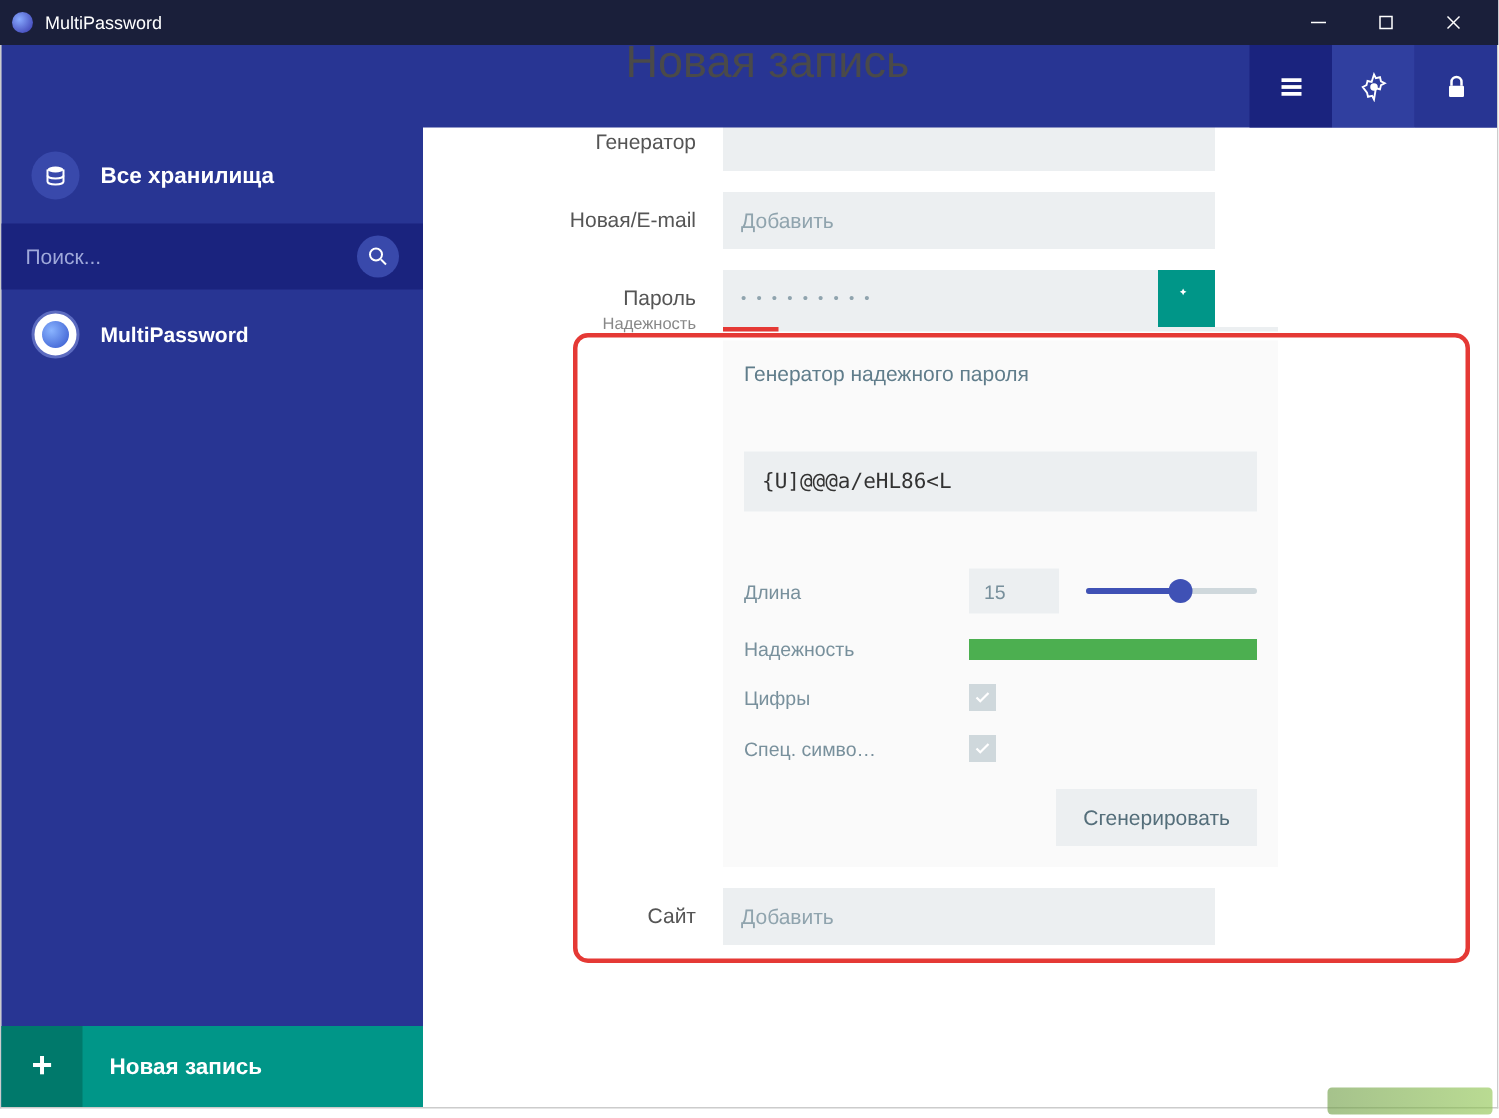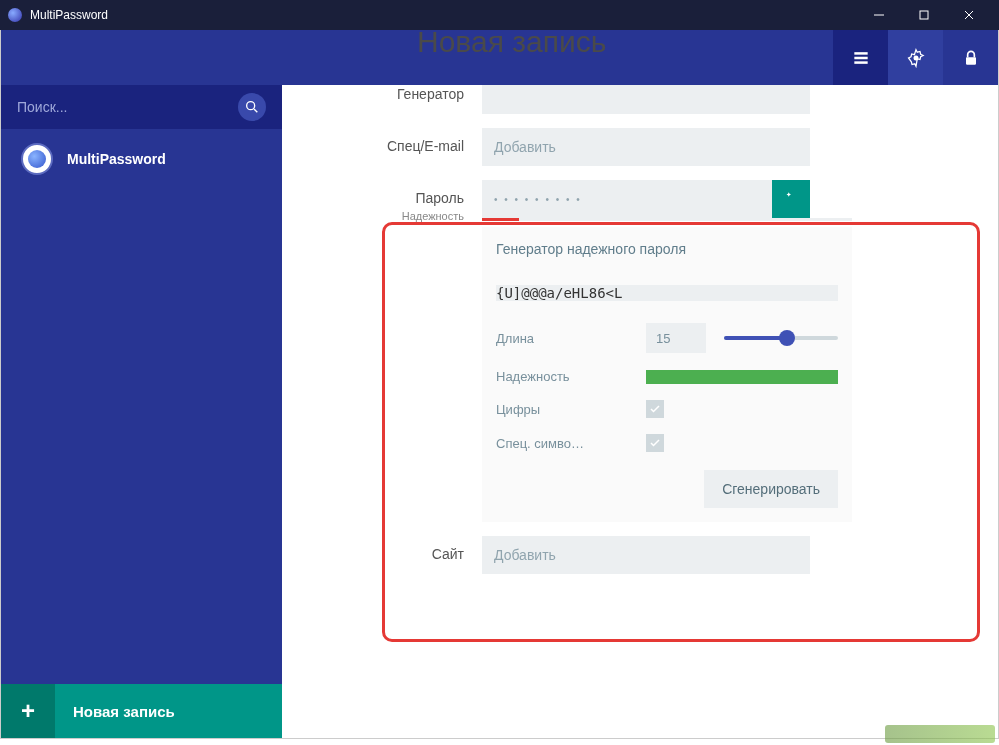--- a/index.html
+++ b/index.html
@@ -54,21 +54,21 @@
 
 .pwd-wrap { display: flex; }
 .pwd-input { flex: 1; }
 .magic-btn { width: 38px; height: 38px; background: #009688; display: flex; align-items: center; justify-content: center; }
 .magic-btn svg { width: 18px; height: 18px; fill: #fff; }
 .strength-bar { height: 3px; background: #eceff1; width: 370px; margin-top: 0; }
 .strength-bar .fill { height: 100%; width: 10%; background: #e53935; }
 
 .gen-panel { width: 370px; background: #fafafa; padding: 14px 0 14px 0; margin-top: 6px; }
 .gen-title { font-size: 14px; color: #607d8b; padding: 0 14px 28px; }
-.gen-output { margin: 0 14px; background: #eceff1; padding: 0; font-family: monospace; font-size: 14px; color: #333; }
+.gen-output { margin: 16px 14px; background: #eceff1; padding: 12px; font-family: monospace; font-size: 14px; color: #333; }
 .gen-row { display: flex; align-items: center; padding: 8px 14px; }
 .gen-row-label { width: 150px; font-size: 13px; color: #78909c; white-space: nowrap; overflow: hidden; text-overflow: ellipsis; }
 .gen-len-val { width: 60px; height: 30px; background: #eceff1; display: flex; align-items: center; padding: 0 10px; font-size: 13px; color: #78909c; margin-right: 18px; }
 .slider { flex: 1; position: relative; height: 4px; background: #cfd8dc; border-radius: 2px; }
 .slider .track { position: absolute; left: 0; height: 100%; background: #3f51b5; border-radius: 2px; }
 .slider .thumb { position: absolute; top: -6px; width: 16px; height: 16px; background: #3f51b5; border-radius: 50%; transform: translateX(-50%); }
 .gen-strength-bar { flex: 1; height: 14px; background: #4caf50; }
 .gen-check { width: 18px; height: 18px; background: #cfd8dc; display: flex; align-items: center; justify-content: center; }
 .gen-check svg { width: 12px; height: 12px; fill: #fff; }
 .gen-actions { display: flex; justify-content: flex-end; gap: 24px; padding: 10px 14px 0; }
@@ -101,20 +101,30 @@
           <line x1="9" y1="1" x2="1" y2="9" stroke="#fff" stroke-width="1"></line>
         </svg>
       </div>
   </div>
 </div>
 
 <div class="app">
 
   <div class="sidebar">
     <div style="height:55px"></div>
+    <div class="vault-row">
+      <div class="vault-icon">
+        <svg viewBox="0 0 24 24">
+            <ellipse cx="12" cy="6" rx="8" ry="3"></ellipse>
+            <path d="M4 6v6c0 1.7 3.6 3 8 3s8-1.3 8-3V6" fill="none" stroke="#fff" stroke-width="2"></path>
+            <path d="M4 12v6c0 1.7 3.6 3 8 3s8-1.3 8-3v-6" fill="none" stroke="#fff" stroke-width="2"></path>
+          </svg>
+      </div>
+      <span>Все хранилища</span>
+    </div>
     <div class="search-row">
       <input type="text" placeholder="Поиск..." style="">
       <div class="search-icon-wrap">
         <svg viewBox="0 0 24 24">
             <circle cx="10" cy="10" r="6" fill="none" stroke="#fff" stroke-width="2"></circle>
             <line x1="15" y1="15" x2="20" y2="20" stroke="#fff" stroke-width="2"></line>
           </svg>
       </div>
     </div>
     <div class="vault-list">
@@ -158,21 +168,21 @@
     <div class="page-title">Новая запись</div>
 
     <div class="form">
 
       <div class="form-row">
         <div class="form-label">Генератор</div>
         <div class="form-field"><input class="text-input" style=""></div>
       </div>
 
       <div class="form-row">
-        <div class="form-label">Спец/E-mail</div>
+        <div class="form-label">Новая/E-mail</div>
         <div class="form-field"><input class="text-input" placeholder="Добавить" style=""></div>
       </div>
 
       <div class="form-row">
         <div class="form-label">
           <div>Пароль</div>
           <div class="sub">Надежность</div>
         </div>
         <div class="form-field">
           <div class="pwd-wrap">

